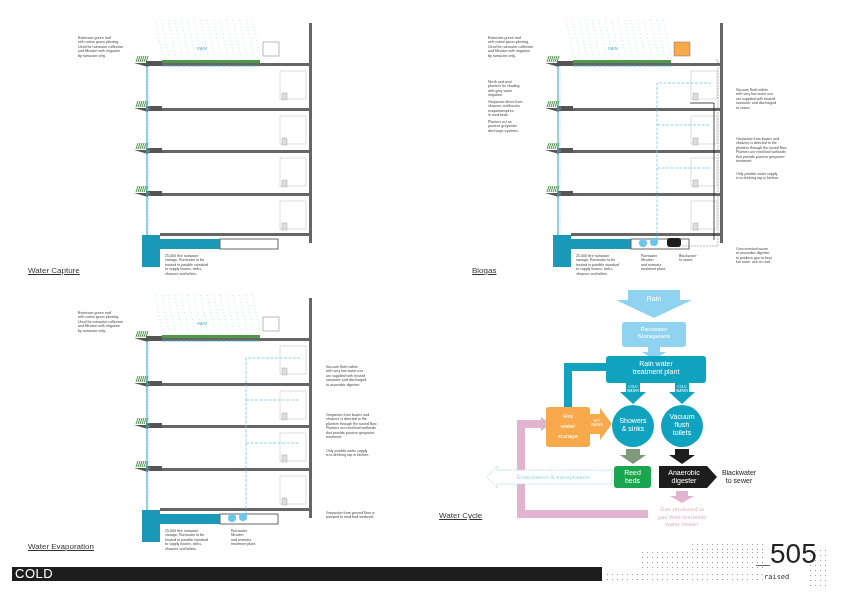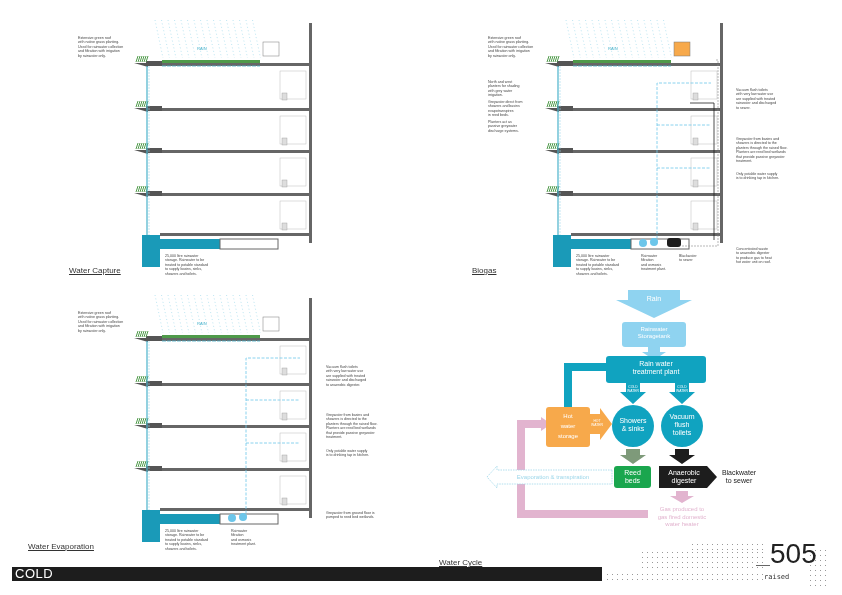--- a/index.html
+++ b/index.html
@@ -245,21 +245,21 @@
 <div class="note" style="left:78px;top:36px;width:70px;">Extensive green roof
 with native grass planting.
 Used for rainwater collection
 and filtration with irrigation
 by rainwater only.</div>
 <div class="note" style="left:165px;top:254px;width:65px;">25,000 litre rainwater
 storage. Rainwater to be
 treated to potable standard
 to supply basins, sinks,
 showers and toilets.</div>
-<div class="title" style="left:28px;top:266px;margin-left:41px;">Water Capture</div>
+<div class="title" style="left:28px;top:266px;">Water Capture</div>
 
 <div class="note" style="left:488px;top:36px;width:60px;">Extensive green roof
 with native grass planting.
 Used for rainwater collection
 and filtration with irrigation
 by rainwater only.</div>
 <div class="note" style="left:488px;top:80px;width:50px;">North and west
 planters for shading
 with grey water
 irrigation.</div>
@@ -386,21 +386,21 @@
 <div class="fc-text" style="left:614px;top:469px;width:37px;white-space:pre-line;">Reed
 beds</div>
 <div class="fc-text" style="left:659px;top:469px;width:50px;white-space:pre-line;">Anaerobic
 digester</div>
 <div class="fc-text" style="left:716px;top:469px;width:46px;color:#222;white-space:pre-line;">Blackwater
 to sewer</div>
 <div class="fc-text" style="left:497px;top:473px;width:112px;color:#9ed7ea;font-size:6px;">Evaporation &amp; transpiration</div>
 <div class="fc-text" style="left:640px;top:506px;width:84px;color:#e2b4cf;font-size:6px;line-height:7.5px;white-space:pre-line;">Gas produced to
 gas fired domestic
 water heater</div>
-<div class="title" style="left:439px;top:558px;">Water Cycle</div>
+<div class="title" style="left:439px;top:511px;">Water Cycle</div>
 
 <div class="footer-bar"></div>
 <div class="pixel">COLD</div>
 <div class="dots" style="left:605px;top:572px;width:160px;height:10px;"></div>
 <div class="dots" style="left:640px;top:550px;width:125px;height:20px;"></div>
 <div class="dots" style="left:690px;top:542px;width:75px;height:8px;"></div>
 <div class="dots" style="left:808px;top:548px;width:22px;height:38px;"></div>
 <div class="abs" style="left:756px;top:565px;width:14px;height:1px;background:#666;"></div>
 <div class="s505">505</div>
 <div class="studio">raised</div>

